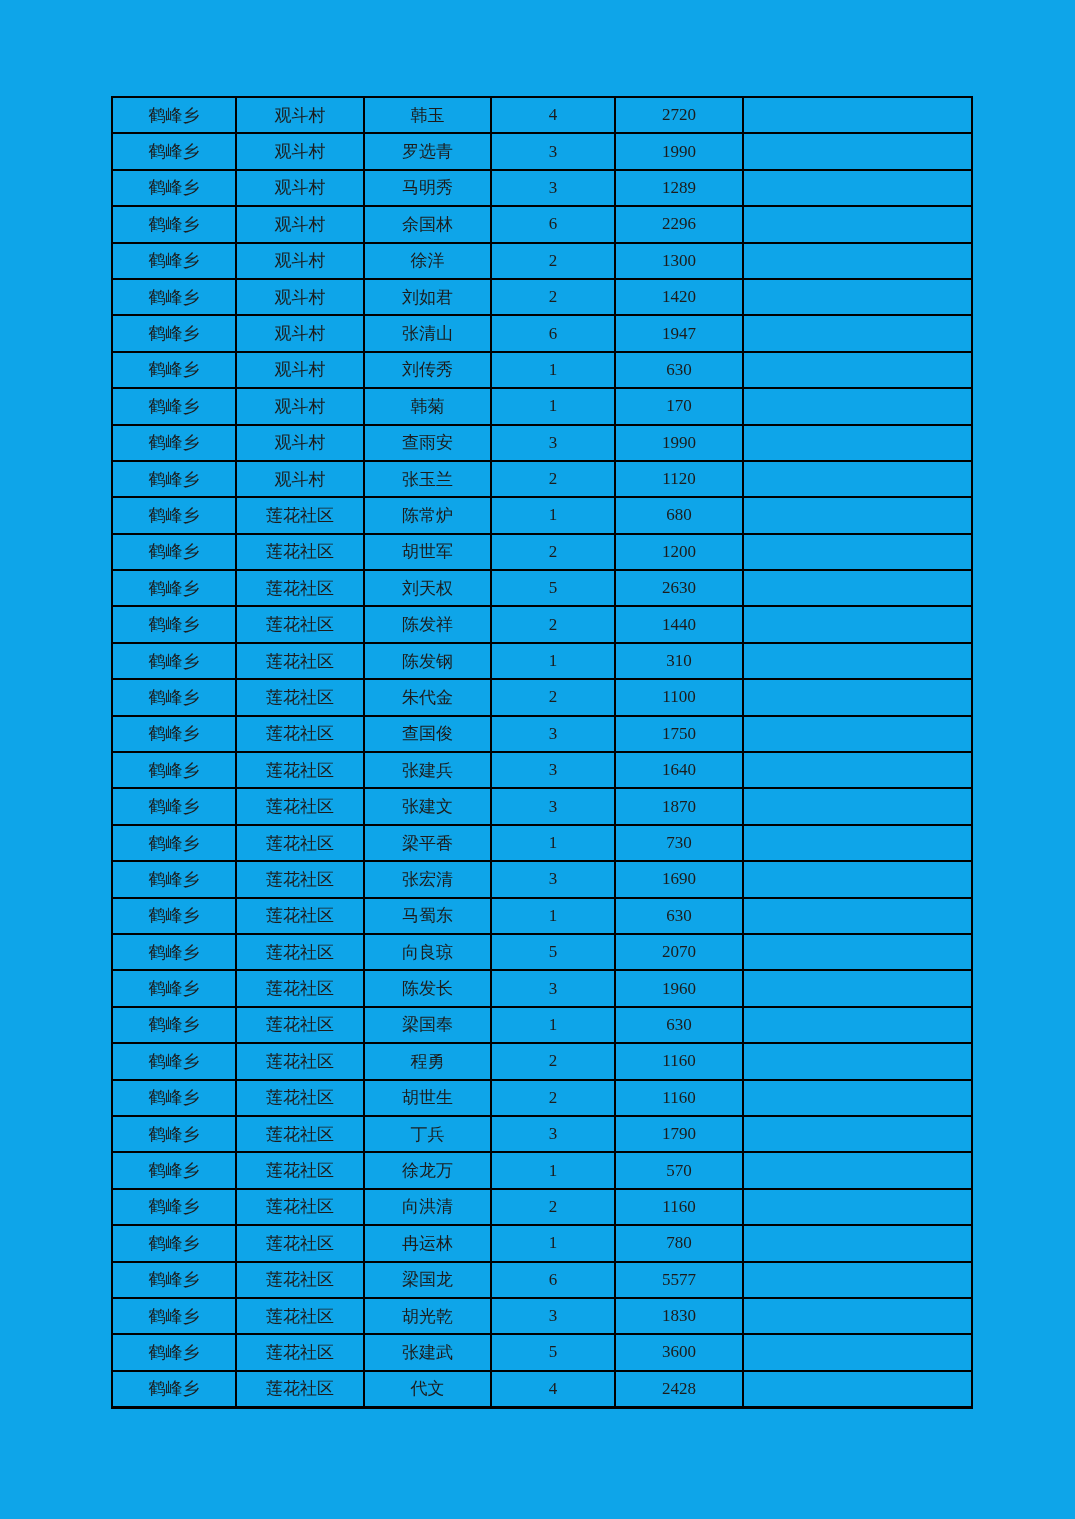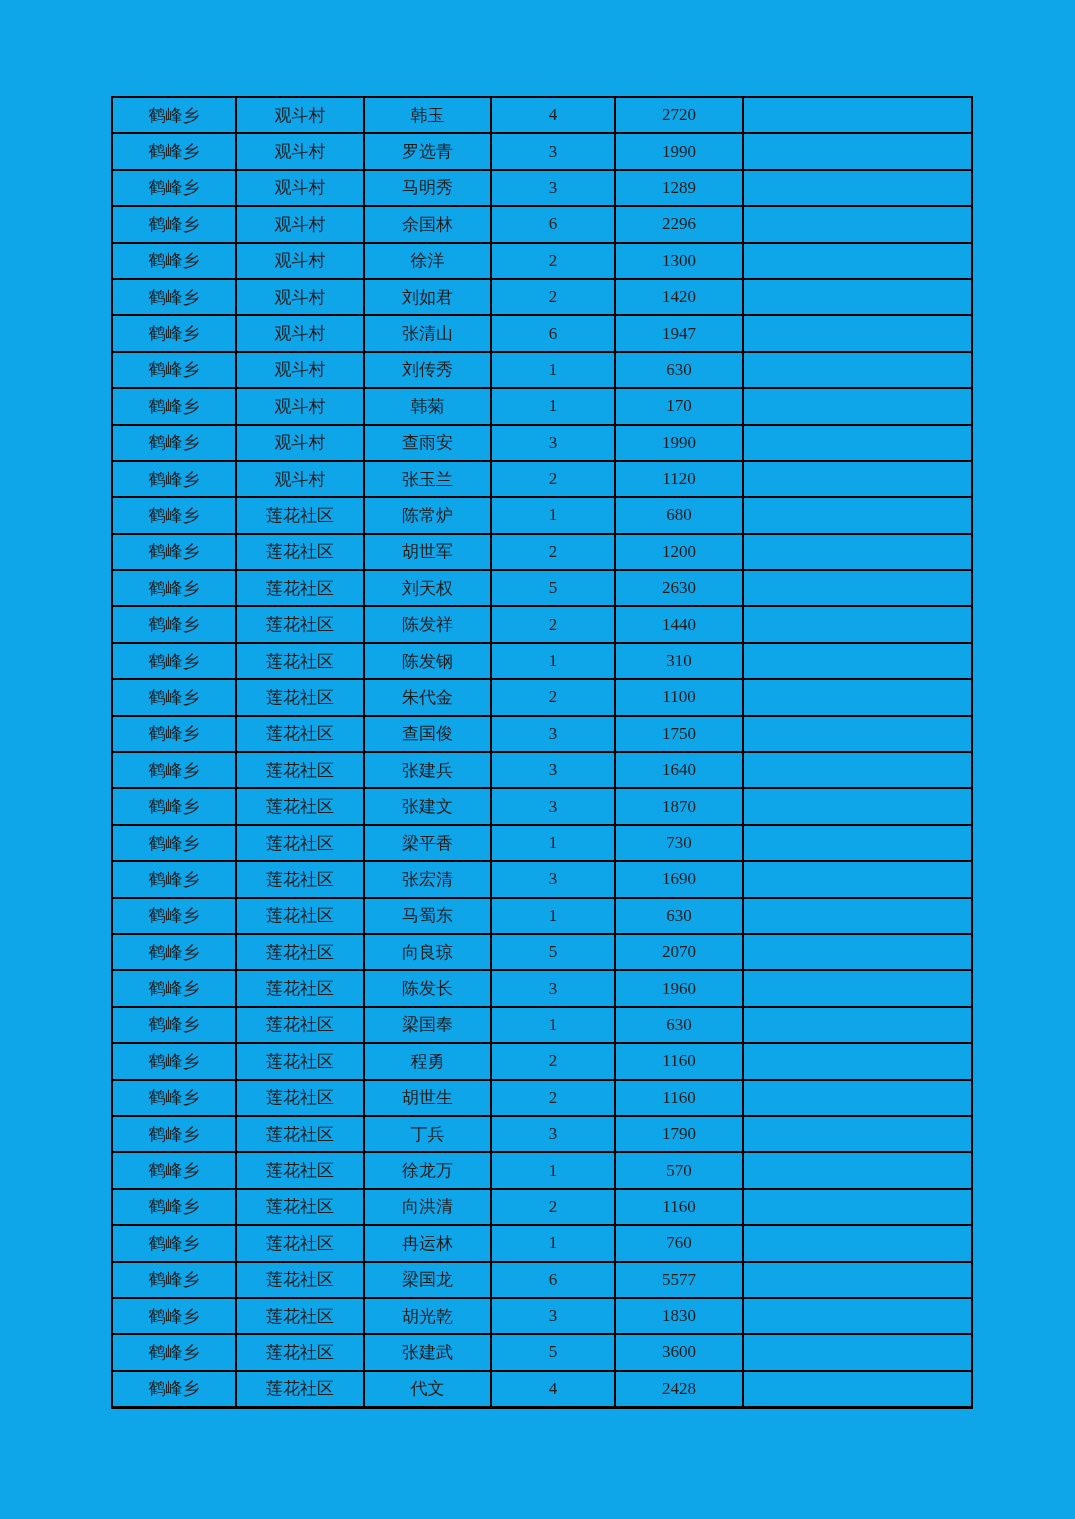--- a/index.html
+++ b/index.html
@@ -303,21 +303,21 @@
           <td>向洪清</td>
           <td>2</td>
           <td>1160</td>
           <td></td>
         </tr>
         <tr>
           <td>鹤峰乡</td>
           <td>莲花社区</td>
           <td>冉运林</td>
           <td>1</td>
-          <td>760</td>
+          <td>780</td>
           <td></td>
         </tr>
         <tr>
           <td>鹤峰乡</td>
           <td>莲花社区</td>
           <td>梁国龙</td>
           <td>6</td>
           <td>5577</td>
           <td></td>
         </tr>

